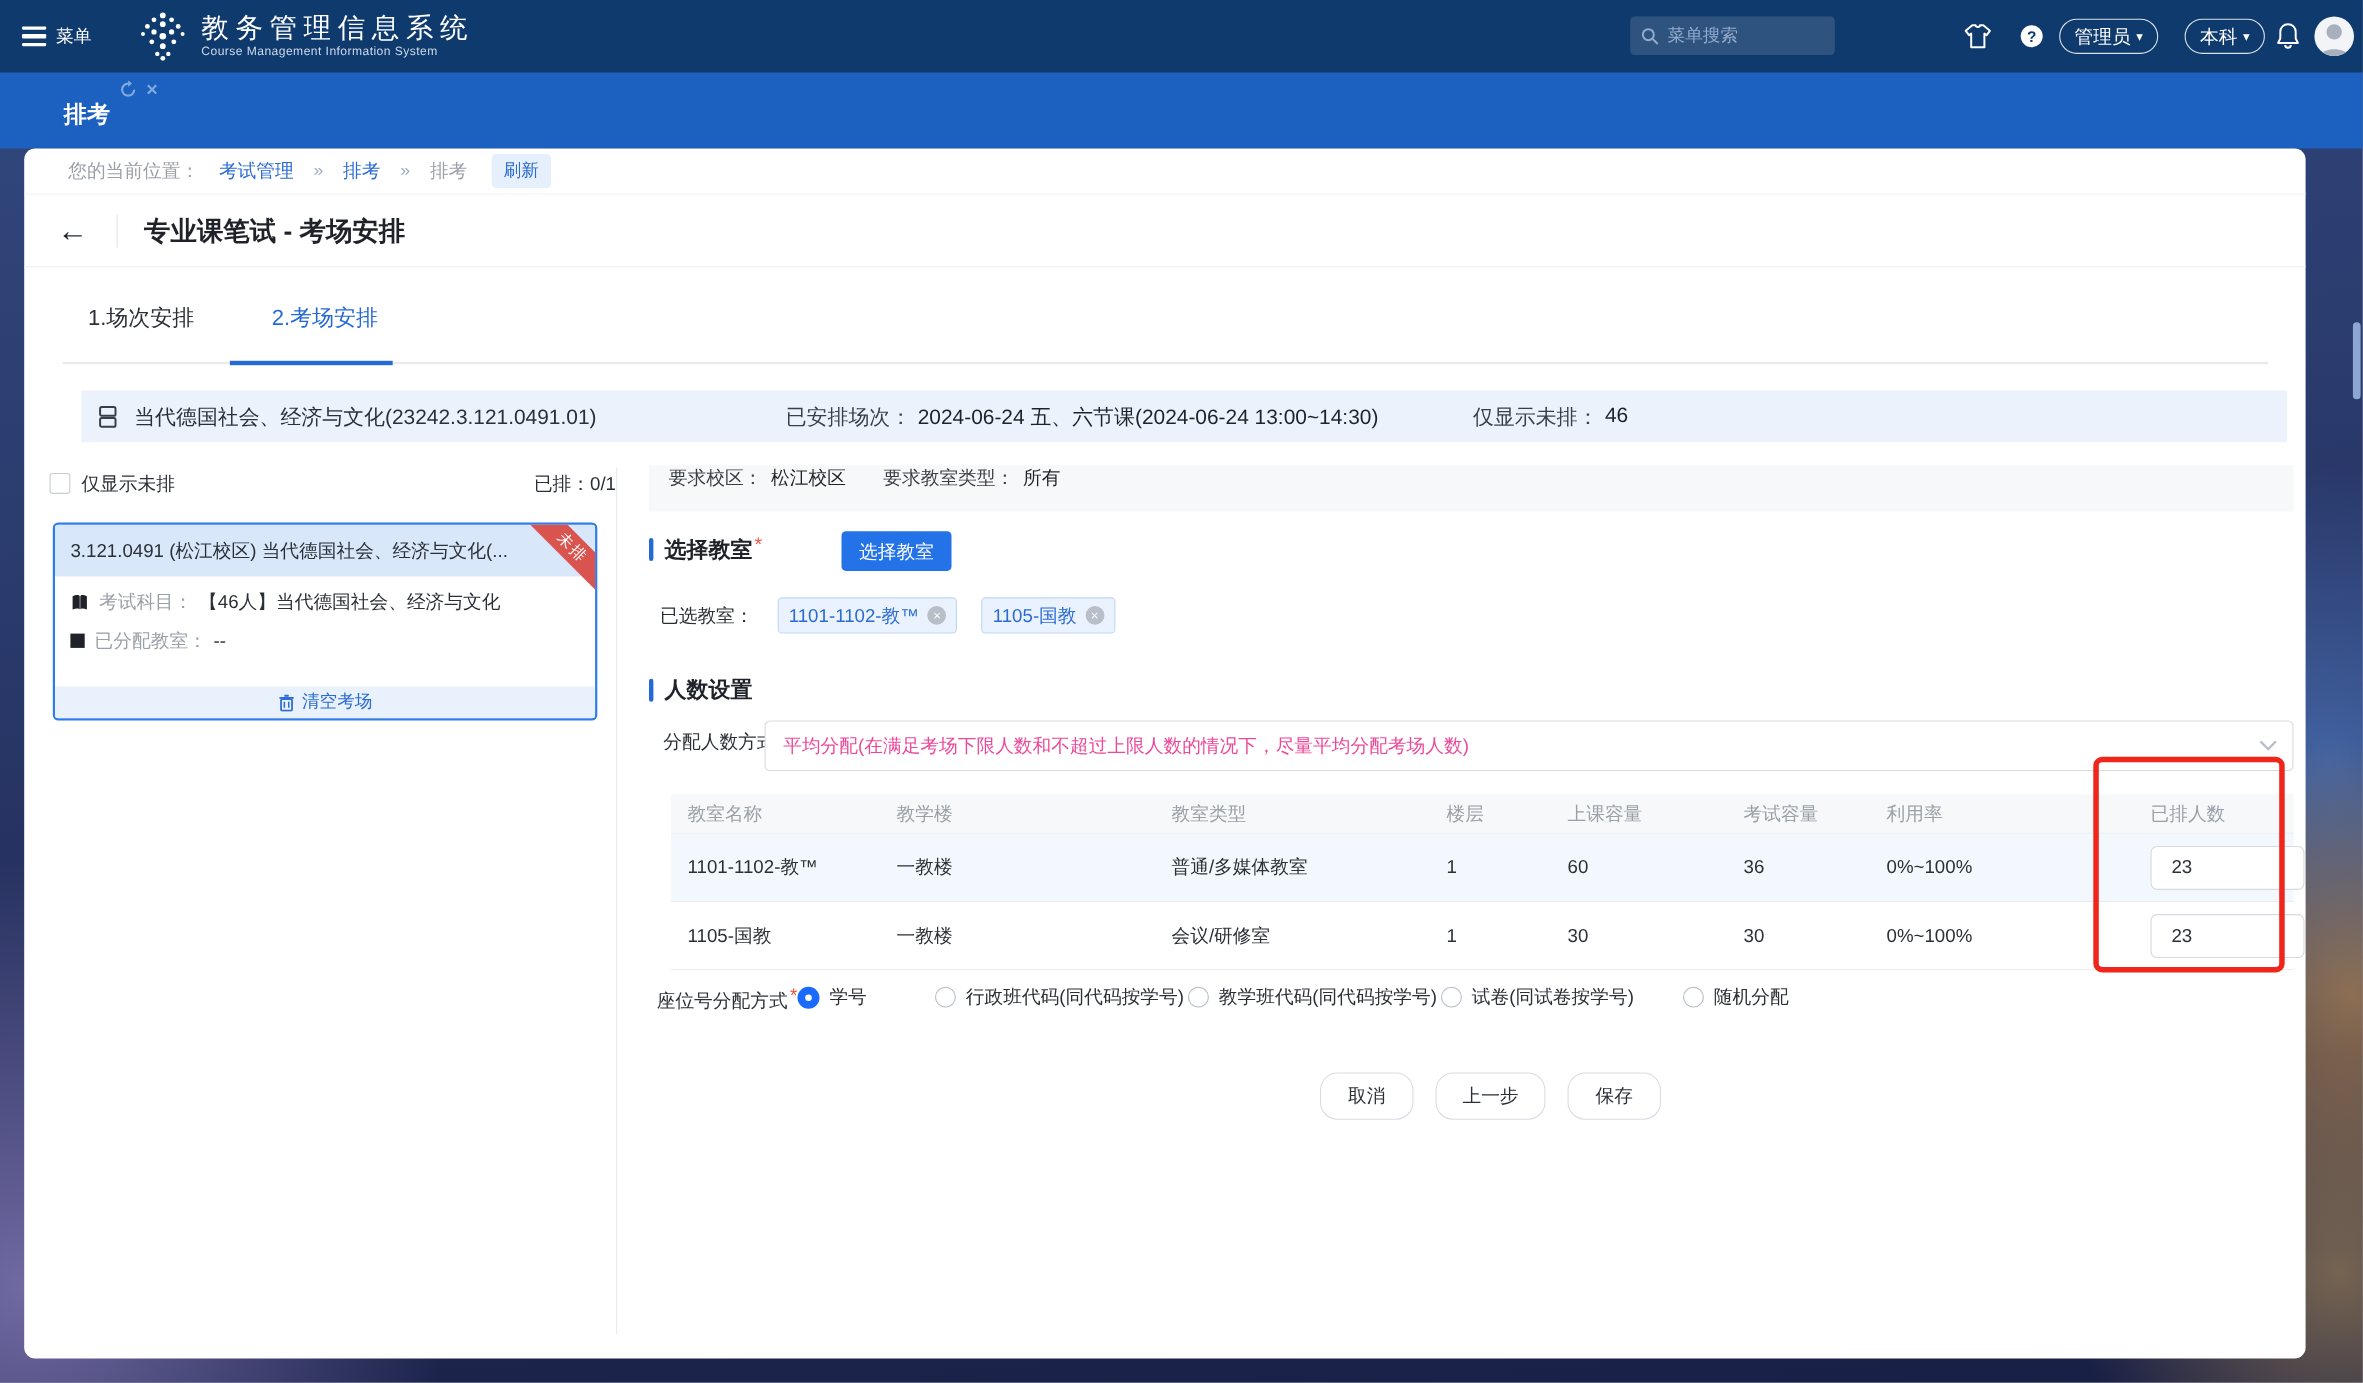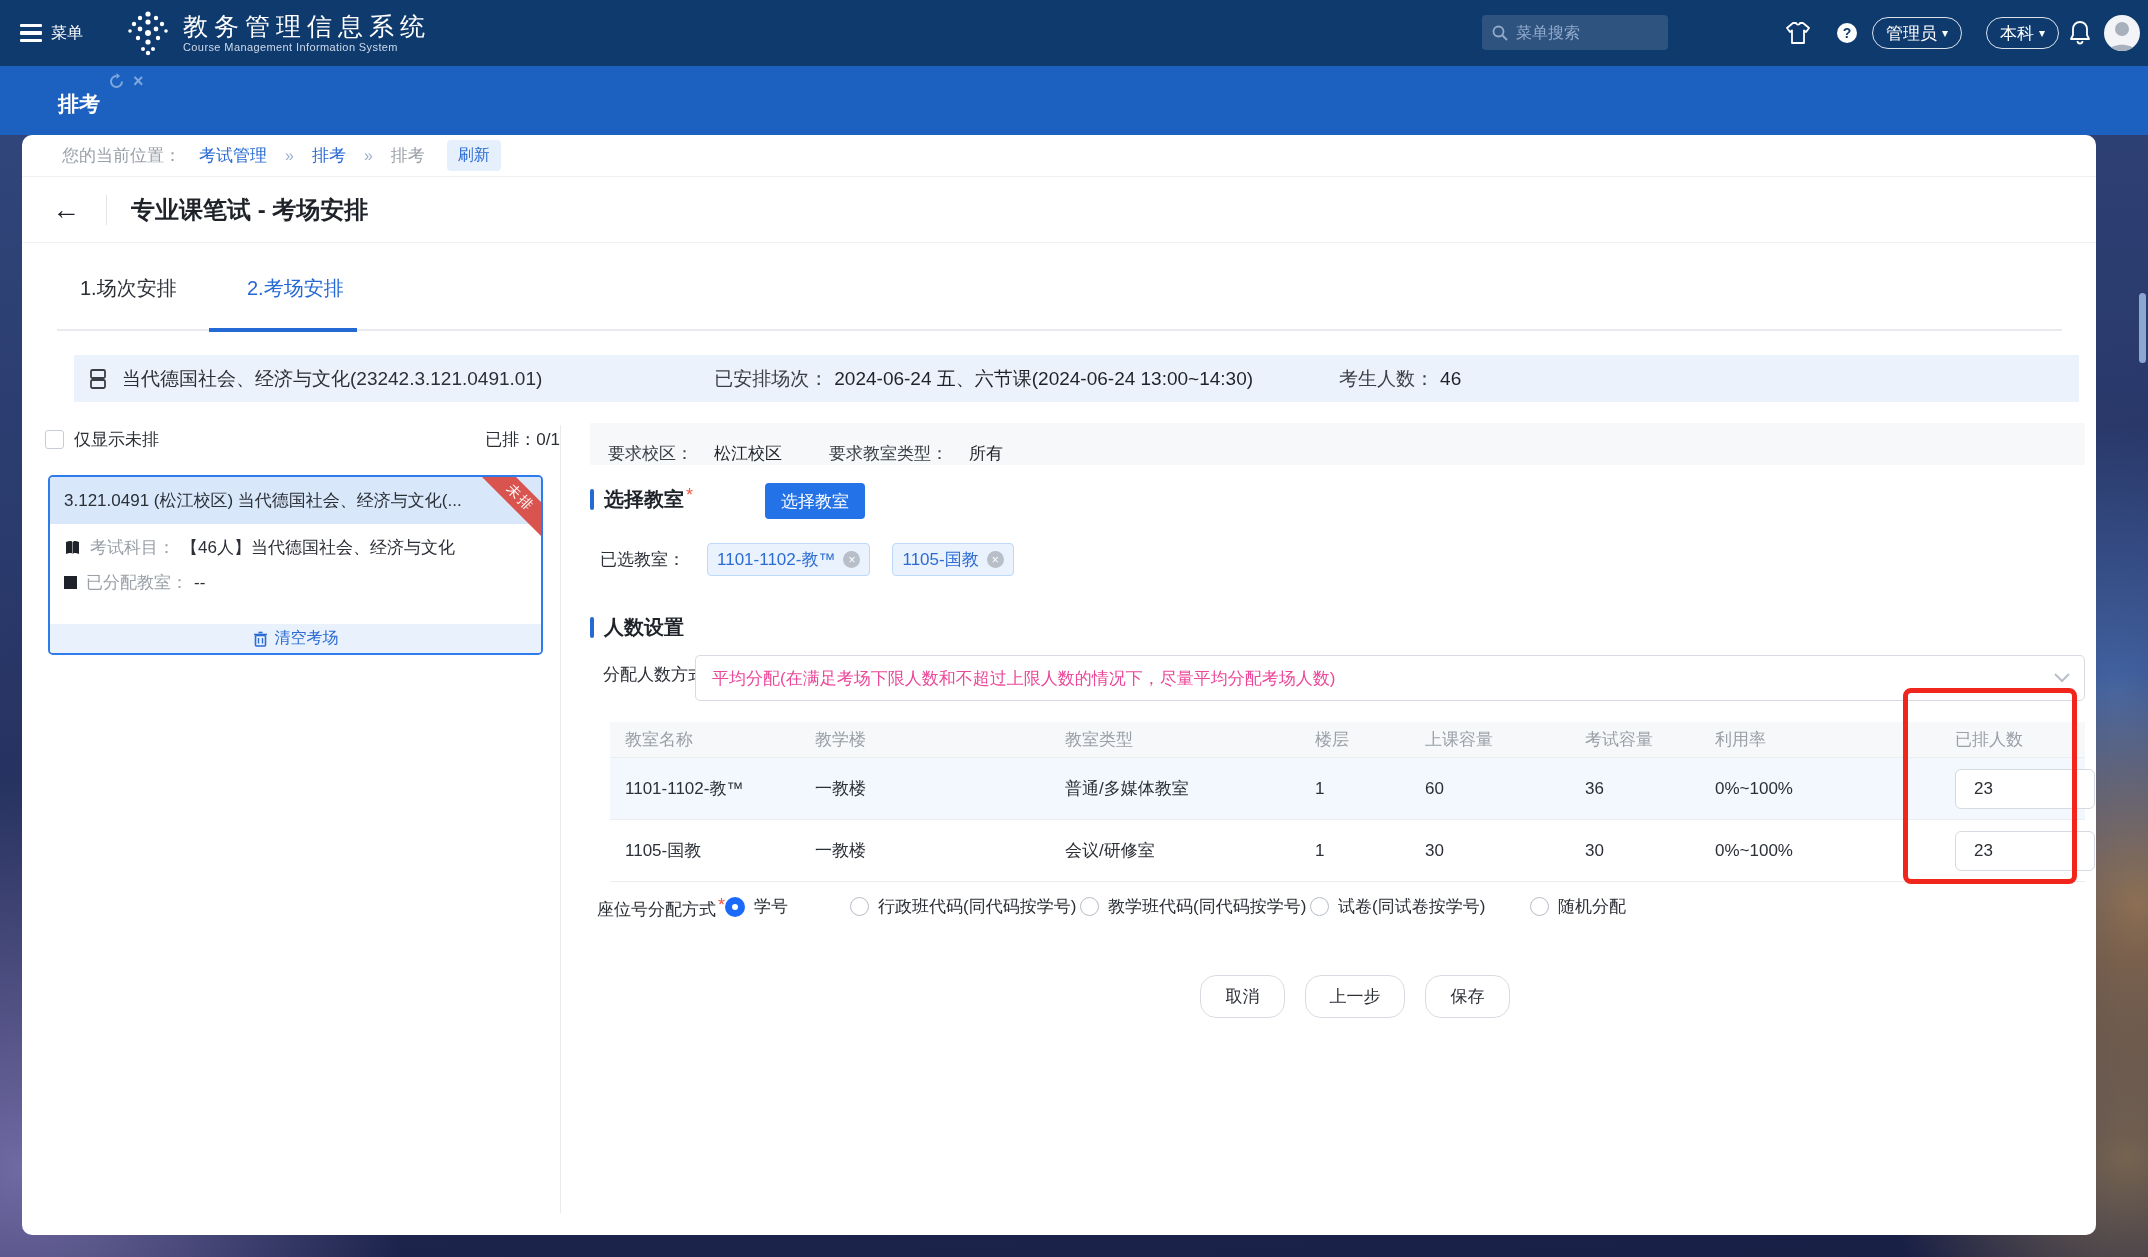--- a/index.html
+++ b/index.html
@@ -95,21 +95,21 @@
   .cc-val { color:#2b2f36; margin-left:6px; }
   .sq-ico { width:13px; height:13px; background:#1f2329; }
   .cc-foot { position:absolute; left:0; bottom:0; width:100%; height:29px; background:#e9f1fc;
     display:flex; align-items:center; justify-content:center; gap:7px; color:#2b6bd3;
     font-size:16px; cursor:pointer; }
 
   .v-div { position:absolute; left:538px; top:290px; width:1px; height:788px; background:#e8eaed; }
 
   
   .req-bar { position:absolute; left:568px; top:288px; width:1495px; height:42px;
-    background:#f7f8fa; display:flex; align-items:flex-end; font-size:17px;gap:13px; }
+    background:#f7f8fa; display:flex; align-items:flex-start; font-size:17px; }
   .req-bar .lab { color:#3a3f46; margin-left:18px; }
   .req-bar .val { color:#1f2329; margin-left:8px; }
   .req-bar .lab2 { margin-left:34px; }
 
   .sec-title { position:absolute; left:568px; display:flex; align-items:center; }
   .sec-bar { width:4px; height:21px; background:#2569d4; border-radius:2px; }
   .sec-text { font-size:20px; font-weight:bold; margin-left:10px; color:#1f2329; }
   .req-star { color:#f25642; font-size:18px; margin-left:2px; transform:translateY(-4px); }
 
   .btn-primary { position:absolute; left:743px; top:348px; height:36px; background:#2472e8;
@@ -291,21 +291,21 @@
   <div class="course-bar">
     <span style="margin-left:14px;">
       <svg width="20" height="22" viewBox="0 0 20 22">
           <rect x="3" y="2" width="14" height="8" rx="1.5" fill="none" stroke="#3a3f46" stroke-width="1.8"></rect>
           <rect x="3" y="12" width="14" height="8" rx="1.5" fill="none" stroke="#3a3f46" stroke-width="1.8"></rect>
         </svg>
     </span>
     <span class="course-name">当代德国社会、经济与文化(23242.3.121.0491.01)</span>
     <span class="cb-label" style="margin-left:172px;">已安排场次：</span>
     <span class="cb-val">2024-06-24 五、六节课(2024-06-24 13:00~14:30)</span>
-    <span class="cb-label" style="margin-left:86px;">考生人数：</span>
+    <span class="cb-label" style="margin-left:86px;">仅显示未排：</span>
     <span class="cb-val">46</span>
   </div>
 
   <div class="chk-row">
     <span class="checkbox"></span>
     <span class="chk-label">仅显示未排</span>
     <span class="chk-right"><span>已排：</span><span>0/1</span></span>
   </div>
 
   <div class="course-card">

